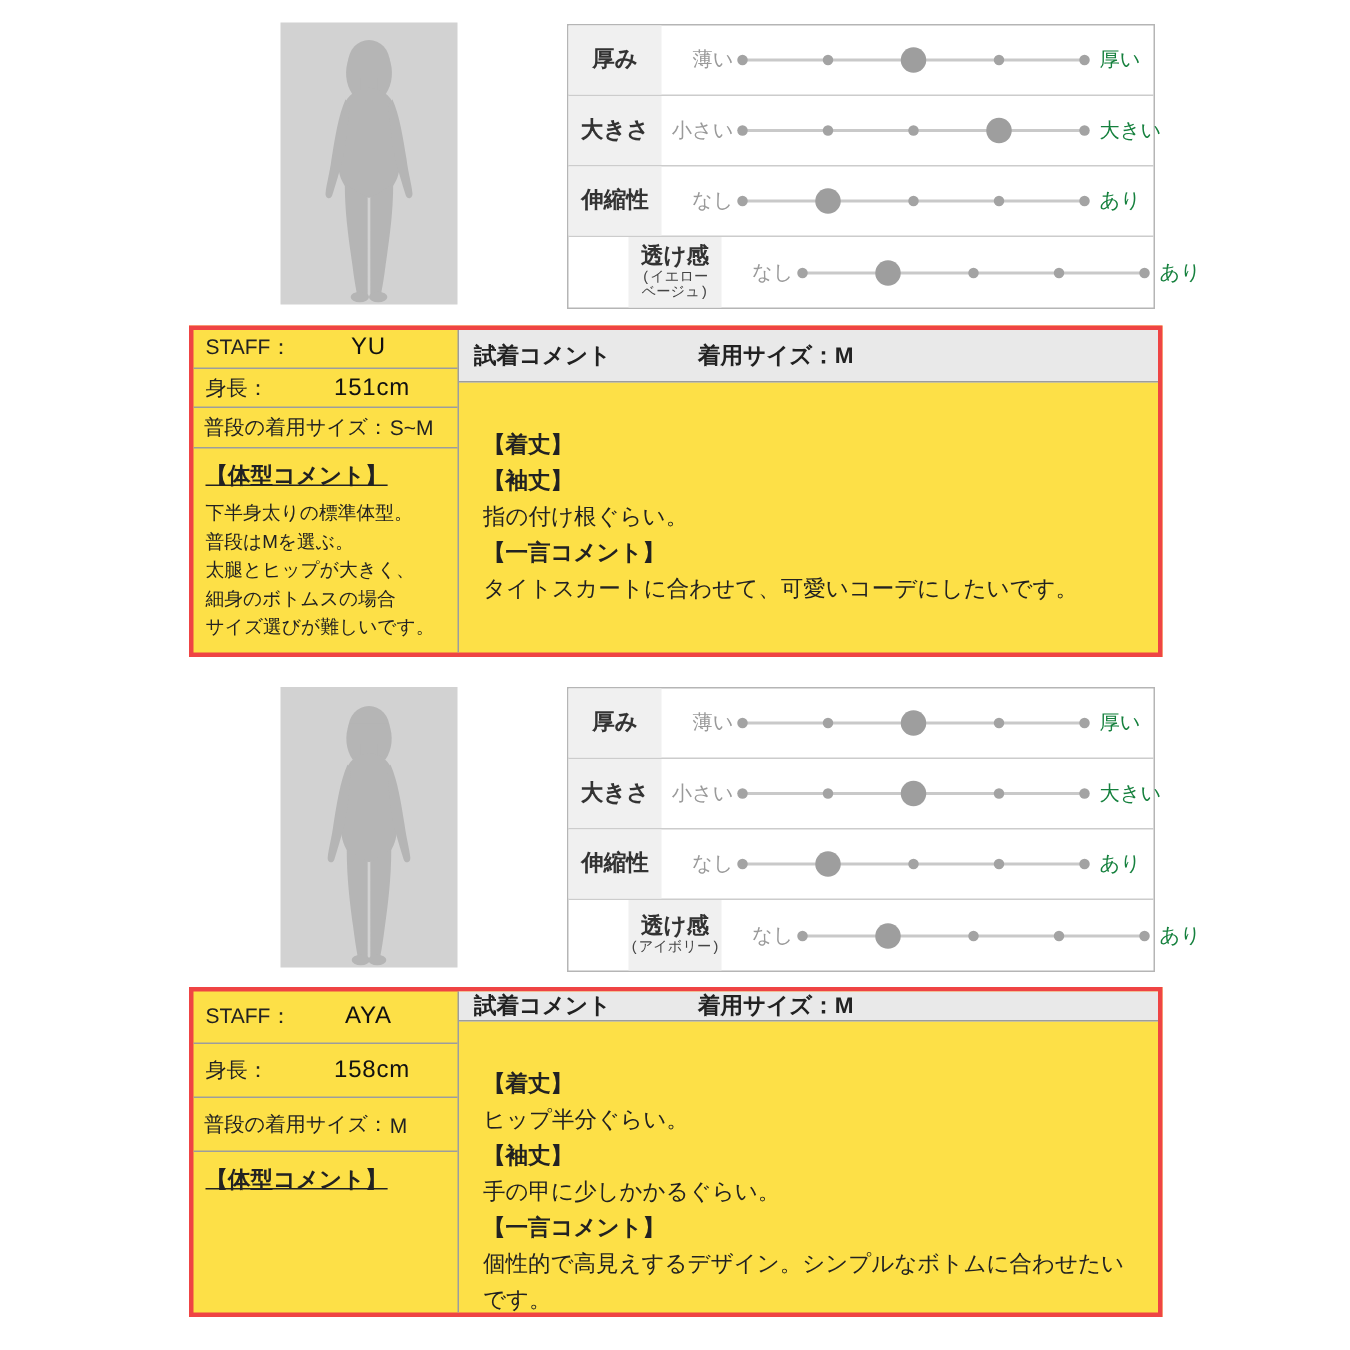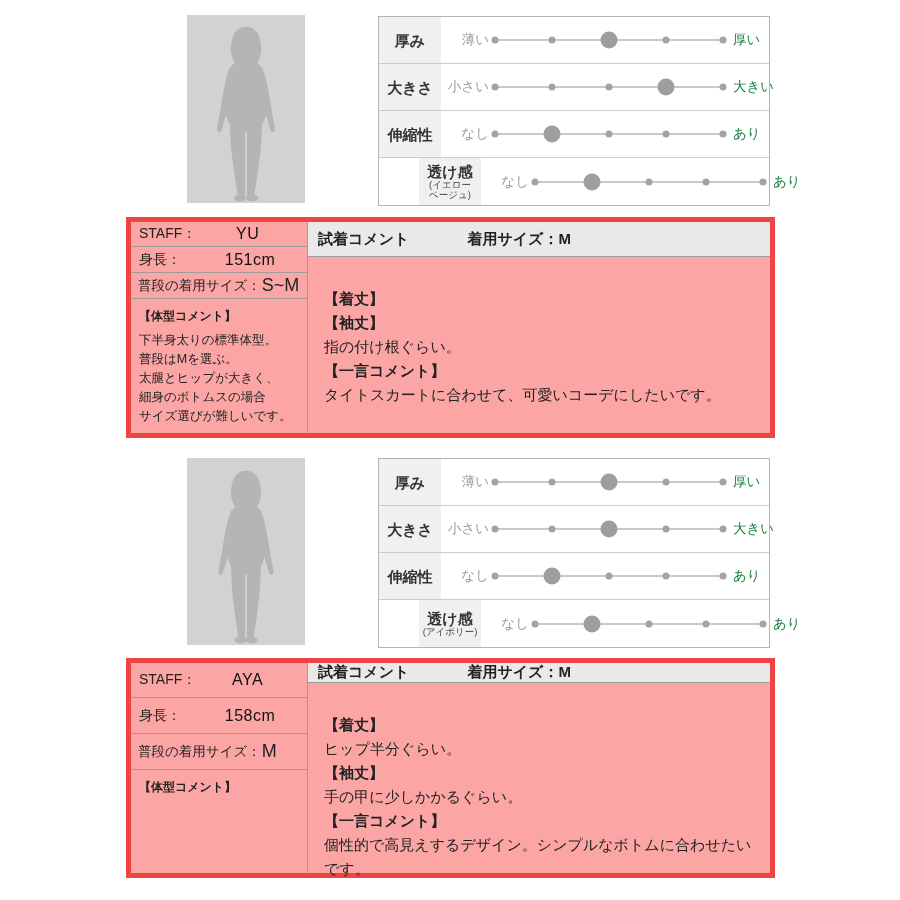--- a/index.html
+++ b/index.html
@@ -14,21 +14,21 @@
   
   .sil {
     background:#d2d2d2; overflow:hidden;
     display:flex; align-items:flex-end; justify-content:center;
   }
   .sil svg { display:block; }
 
   
   .rating-table {
     border:1px solid #b5b5b5; background:#fff;
-    display:flex; flex-direction:column;
+    display:flex; flex-direction:column;font-family:Liberation Mono, monospace;
   }
   .rating-row { display:flex; height:47px; border-bottom:1px solid #cccccc; }
   .rating-row:last-child { border-bottom:none; flex:1;padding-left:40px; }
   .rating-labelcell {
     width:62px; background:#f0f0f0; flex-shrink:0;
     display:flex; flex-direction:column; justify-content:center; align-items:center;
   }
   .rating-labelcell .lbl { font-size:15px; font-weight:bold; color:#333; line-height:17px; }
   .rating-labelcell .sub {
     font-size:9.5px; color:#444; white-space:pre-line; text-align:center; line-height:10.5px;
@@ -41,33 +41,33 @@
     content:""; position:absolute; left:2px; right:2px; top:50%; margin-top:-1px;
     height:2px; background:#c9c9c9;
   }
   .dot {
     position:absolute; top:50%; transform:translate(-50%,-50%);
     width:7px; height:7px; border-radius:50%; background:#a3a3a3;
   }
   .dot.selected { width:17px; height:17px; background:#9e9e9e; }
 
   
-  .staff-table { border:5px solid #ef4444; display:flex; background:#fca5a5; }
+  .staff-table { border:3px solid #ef4444; display:flex; background:#fde047; }
   .left-col { width:177px; flex-shrink:0; border-right:1px solid #9d9d9d; display:flex; flex-direction:column; }
   .lrow { border-bottom:1px solid #9d9d9d; }
   .lrow:last-child { border-bottom:none; }
   .r1 { height:35px; display:flex; align-items:center; padding:0 8px; }
   .r2 { height:36px; display:flex; align-items:center; padding:0 8px;gap:20px; }
   .r3 { height:36px; display:flex; align-items:center; padding:0 7px; white-space:nowrap; }
   .r4 { flex:1; padding:7px 8px; }
   .slbl { font-size:14px; color:#222; }
   .sval { flex:1; text-align:center; font-size:16px; color:#111; letter-spacing:0.5px; }
   .szlbl { font-size:13.5px; }
-  .szval { font-size:18px; margin-left:1px; }
-  .bheading { font-size:12px; font-weight:bold; margin:2px 0 6px 0; }
+  .szval { font-size:14px; margin-left:1px; }
+  .bheading { font-size:15px; font-weight:bold; margin:2px 0 6px 0;text-decoration:underline; }
   .btext { font-size:12.5px; line-height:19px; white-space:pre-line; color:#222; }
 
   .right-col { flex:1; display:flex; flex-direction:column; }
   .fit-header {
     height:35px; background:#e9e9e9; border-bottom:1px solid #9d9d9d;
     display:flex; align-items:center; padding-left:10px;
   }
   .fh-title { font-size:15px; font-weight:bold; }
   .fh-size { font-size:15px; font-weight:bold; margin-left:58px; }
   .fit-body { flex:1; padding:30px 12px 0 16px; font-size:15px; line-height:24px; }

